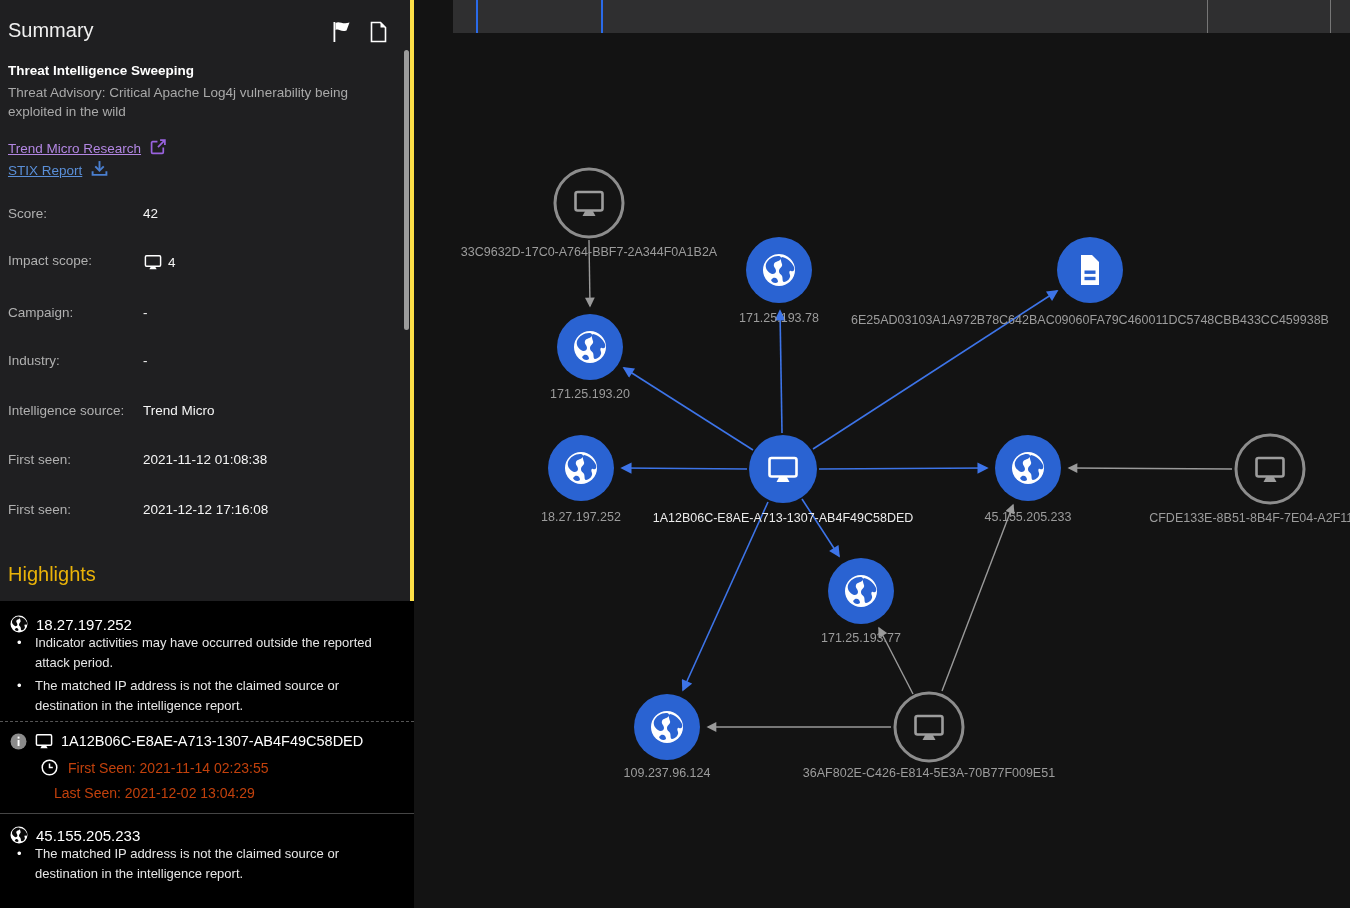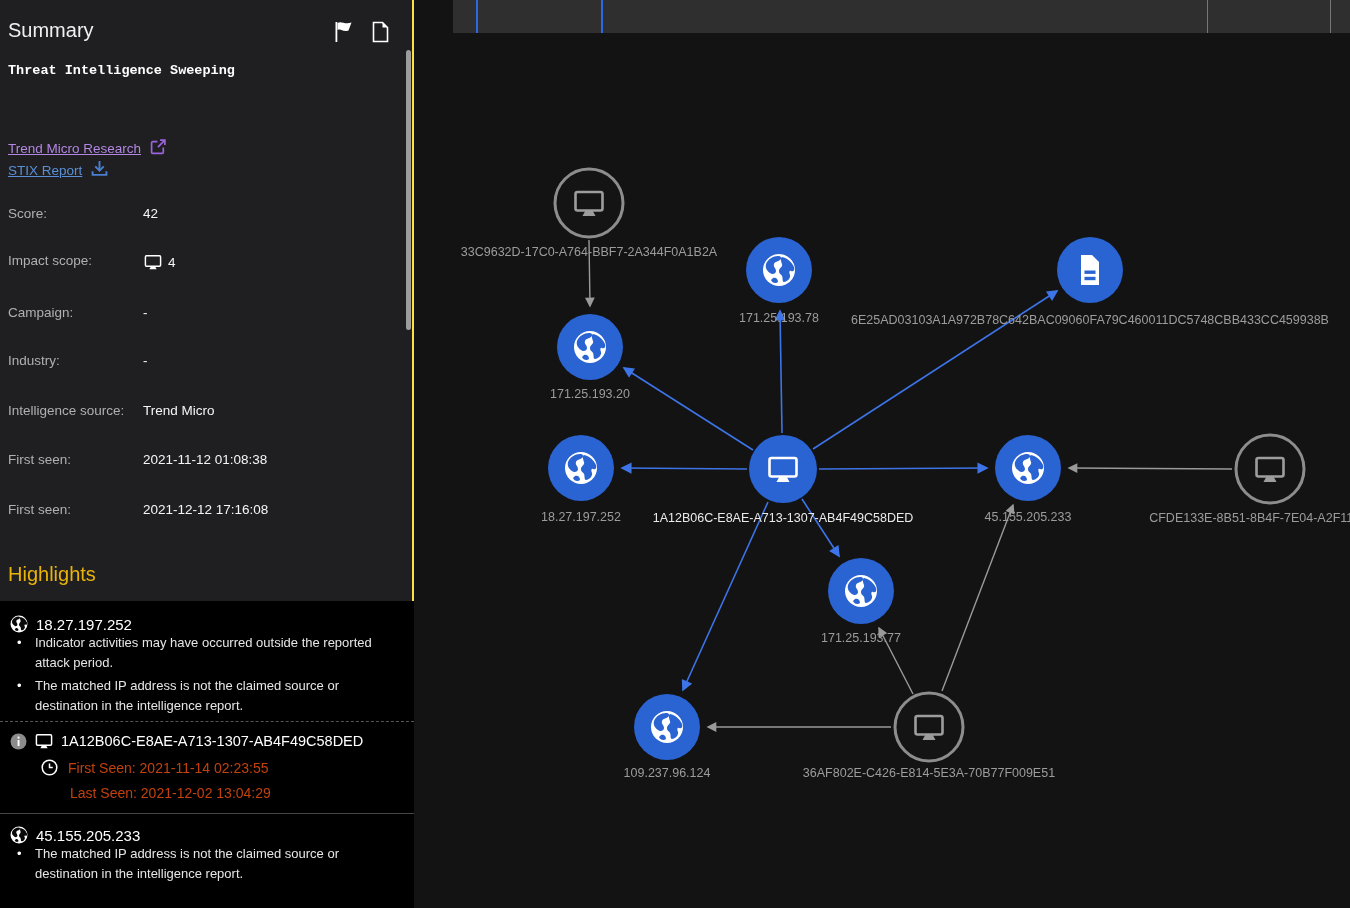--- a/index.html
+++ b/index.html
@@ -2,28 +2,28 @@
 <html><head>
 <meta charset="utf-8">
 <style>
   * { margin:0; padding:0; box-sizing:border-box; }
   html,body { width:1350px; height:908px; overflow:hidden; background:#131313;
               font-family:"Liberation Sans", sans-serif; }
   .stage { position:relative; width:1350px; height:908px; }
 
   
   .panel { position:absolute; left:0; top:0; width:414px; height:908px;
-           background:#1f1f21; border-right:2px solid #fde047; z-index:3; }
+           background:#1f1f21; border-right:4px solid #fde047; z-index:3; }
   .panel-title { position:absolute; left:8px; top:19px; font-size:20px; color:#f0f0f0; }
   .panel-actions { position:absolute; right:22px; top:21px; display:flex; gap:16px; }
   .panel-actions svg { display:block; }
   .scroll-thumb { position:absolute; right:1px; top:50px; width:5px; height:280px;
                   background:#9c9c9c; border-radius:3px; z-index:5; }
 
-  .report-type { position:absolute; left:8px; top:63px; font-size:13.5px; font-weight:bold; color:#fff;font-family:Liberation Mono, monospace; }
+  .report-type { position:absolute; left:8px; top:63px; font-size:13.5px; font-weight:bold; color:#fff; }
   .report-desc { position:absolute; left:8px; top:83px; width:388px; font-size:13.5px;
                  line-height:19px; color:#a9a9a9; }
   .link-row { position:absolute; left:8px; display:flex; align-items:center; gap:9px; font-size:13.5px; }
   .link-row.l1 { top:138px; }
   .link-row.l2 { top:160px; }
   .link-purple { color:#b286e2; text-decoration:underline; cursor:pointer; }
   .link-blue   { color:#5a8fd8; text-decoration:underline; cursor:pointer; }
 
   .field-row { position:absolute; left:8px; width:398px; font-size:13.5px; }
   .f-label { position:absolute; left:0; top:0; color:#b0b0b0; }
@@ -36,21 +36,21 @@
   .hl-head .ent { cursor:pointer; }
   .hl-bullets { list-style:none; }
   .hl-bullets li { position:relative; padding-left:18px; margin:0 0 4px 7px; width:362px;
                    font-size:13px; line-height:19.5px; color:#e6e6e6; }
   .hl-bullets li::before { content:"•"; position:absolute; left:0; top:0; color:#fff; }
   .hr-dash  { border:0; border-top:1px dashed #555; margin:6px -10px 0 -10px; }
   .hr-solid { border:0; border-top:1px solid #454545; margin:12px -10px 0 -10px; }
   .hl2-head { display:flex; align-items:center; gap:7px; margin-top:10px; color:#fff; font-size:14.5px; }
   .hl2-row { display:flex; align-items:center; gap:10px; margin:9px 0 0 31px;
              color:#c2410c; font-size:14px; }
-  .hl2-row.noicon { margin-left:60px; margin-top:9px; }
+  .hl2-row.noicon { margin-left:44px; margin-top:9px; }
   .mt12 { margin-top:12px; }
 
   
   .graph { position:absolute; left:414px; top:0; width:936px; height:908px; background:#131313;margin-left:32px; }
   .tstrip { position:absolute; left:7px; right:0; top:0; height:33px; background:#2f2f30; }
   .tmark { position:absolute; top:0; height:33px; }
   .tmark.b { width:2px; background:#2a6ae8; }
   .tmark.g { width:1px; background:#767676; }
   .graph svg.main { position:absolute; left:0; top:0; }
   text.nlabel { font-family:"Liberation Sans", sans-serif; font-size:12.5px; fill:#9c9c9c; }
@@ -75,20 +75,21 @@
         <svg width="19" height="22" viewBox="0 0 18 22">
           <path d="M2,1.5 h9 l5,5 v14 h-14 z" fill="none" stroke="#fff" stroke-width="1.6"></path>
           <path d="M11,1.5 l5,5 h-5 z" fill="#fff"></path>
         </svg>
       </span>
     </div>
 
     <div class="scroll-thumb"></div>
 
     <div class="report-type">Threat Intelligence Sweeping</div>
+    <div class="report-desc">Threat Advisory: Critical Apache Log4j vulnerability being exploited in the wild</div>
 
     <div class="link-row l1">
       <span class="link-purple">Trend Micro Research</span>
       <span>
         <svg width="17" height="17" viewBox="0 0 16 16">
           <path d="M12.5,9 v4.5 a1,1 0 0 1 -1,1 h-9 a1,1 0 0 1 -1,-1 v-9 a1,1 0 0 1 1,-1 H7" fill="none" stroke="#9a63e0" stroke-width="1.6"></path>
           <path d="M9.5,2 H14 V6.5" fill="none" stroke="#9a63e0" stroke-width="1.6"></path>
           <line x1="7.5" y1="8.5" x2="13.5" y2="2.5" stroke="#9a63e0" stroke-width="1.6"></line>
         </svg>
       </span>

